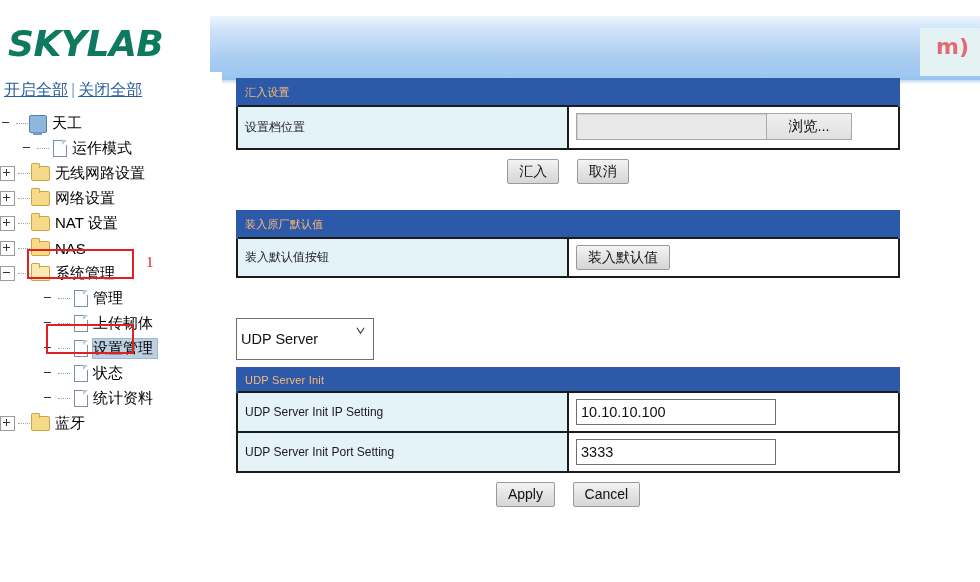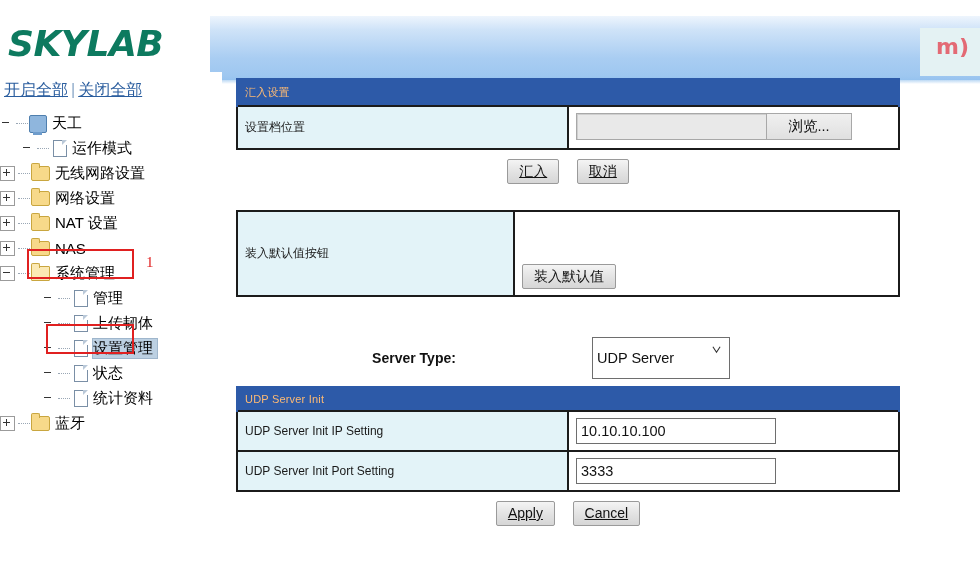--- a/index.html
+++ b/index.html
@@ -260,21 +260,20 @@
   .btn {
     font-family: "Liberation Sans", sans-serif;
     font-size: 14px;
     background: linear-gradient(180deg,#f4f4f4 0%,#e2e2e2 55%,#d6d6d6 100%);
     border: 1px solid #9a9a9a;
     border-radius: 2px;
     padding: 3px 11px;
     color: #111;
     cursor: pointer;
     line-height: 17px;
-    margin-top: 46px;
   }
   .fileinput {
     display: inline-flex;
     align-items: stretch;
     width: 274px;
     height: 25px;
     border: 1px solid #a8a8a8;
     background: #e9e9e9;
     box-shadow: inset 1px 1px 0 #cfcfcf;
   }
@@ -284,21 +283,21 @@
     border-left: 1px solid #a8a8a8;
     background: linear-gradient(180deg,#f0f0f0 0%,#e0e0e0 100%);
     display:flex; align-items:center; justify-content:center;
     font-size: 14.5px;
     cursor: pointer;
   }
   .center-row {
     text-align: center;
     padding: 9px 0 0 0;
   }
-  .center-row .btn { margin: 0 7px; text-decoration: underline; }
+  .center-row .btn { margin: 0 7px; }
   .textinput {
     width: 190px;
     height: 22px;
     border: 1px solid #6e6e6e;
     background: #ffffff;
     font-family: "Liberation Sans", sans-serif;
     font-size: 14.5px;
     padding: 1px 4px;
     color: #111;
   }
@@ -471,34 +470,36 @@
     </table>
   <div class="center-row">
     <button class="btn">汇入</button>
     <button class="btn">取消</button>
   </div>
 
   <div class="spacer"></div>
 
   <table class="panel">
     <tbody>
+        <tr>
+      <td class="sechead" colspan="2">装入原厂默认值</td>
+    </tr>
     <tr>
       <td class="lcell">装入默认值按钮</td>
       <td class="vcell">
         <button class="btn">装入默认值</button>
       </td>
     </tr>
   </tbody>
     </table>
 
   <div class="spacer"></div>
 
 
   <div id="servertype-row">
-    <div id="servertype-label">Server Type:</div>
     <div class="selectbox">
       <span>UDP Server</span>
       <svg class="chev" viewBox="0 0 10 10">
         <polyline points="1,2 5,8 9,2" fill="none" stroke="#333" stroke-width="1.2"></polyline>
       </svg>
     </div>
   </div>
 
   <table class="panel">
     <tbody>

